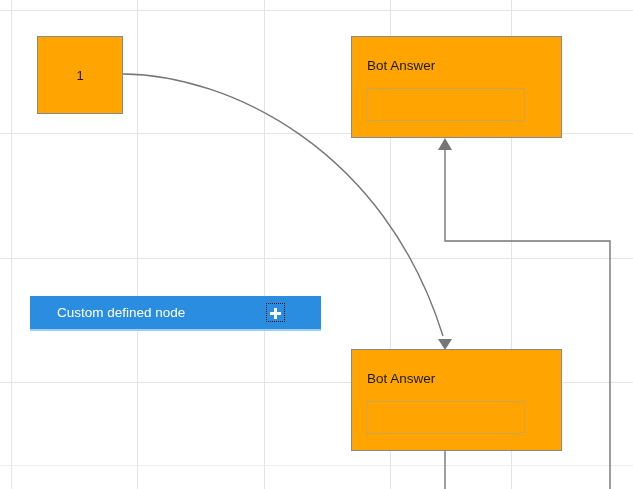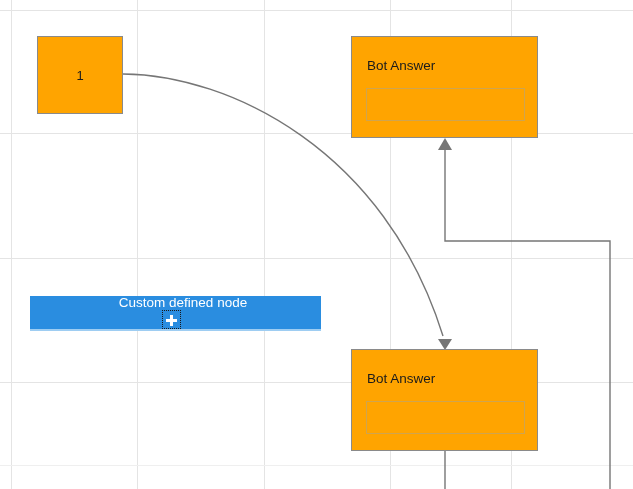--- a/index.html
+++ b/index.html
@@ -61,21 +61,21 @@
     align-items: center;
     justify-content: center;
   }
   .node-square .node-number {
     color: #1b1b1b;
     font-size: 13px;
     line-height: 1;
   }
   .node-bot {
     left: 351px;
-    width: 187px;
+    width: 211px;
     height: 102px;
   }
   .node-bot.top { top: 36px; }
   .node-bot.bottom { top: 349px; }
   .node-bot .node-title {
     position: absolute;
     left: 15px;
     top: 22px;
     font-size: 13.5px;
     color: #1b1b1b;
@@ -98,21 +98,20 @@
     left: 30px;
     top: 296px;
     width: 291px;
     height: 33px;
     background: #2A8DE0;
     box-shadow: 0 2px 0 0 #9ecdf2;
     display: flex;
     align-items: center;
     box-sizing: border-box;
     padding: 0 12px 0 27px;
-    flex-direction: column;
   }
   .palette-bar .palette-label {
     color: #ffffff;
     font-size: 13.5px;
     line-height: 1;
     flex: 1;
   }
   .add-icon-box {
     width: 19px;
     height: 19px;

